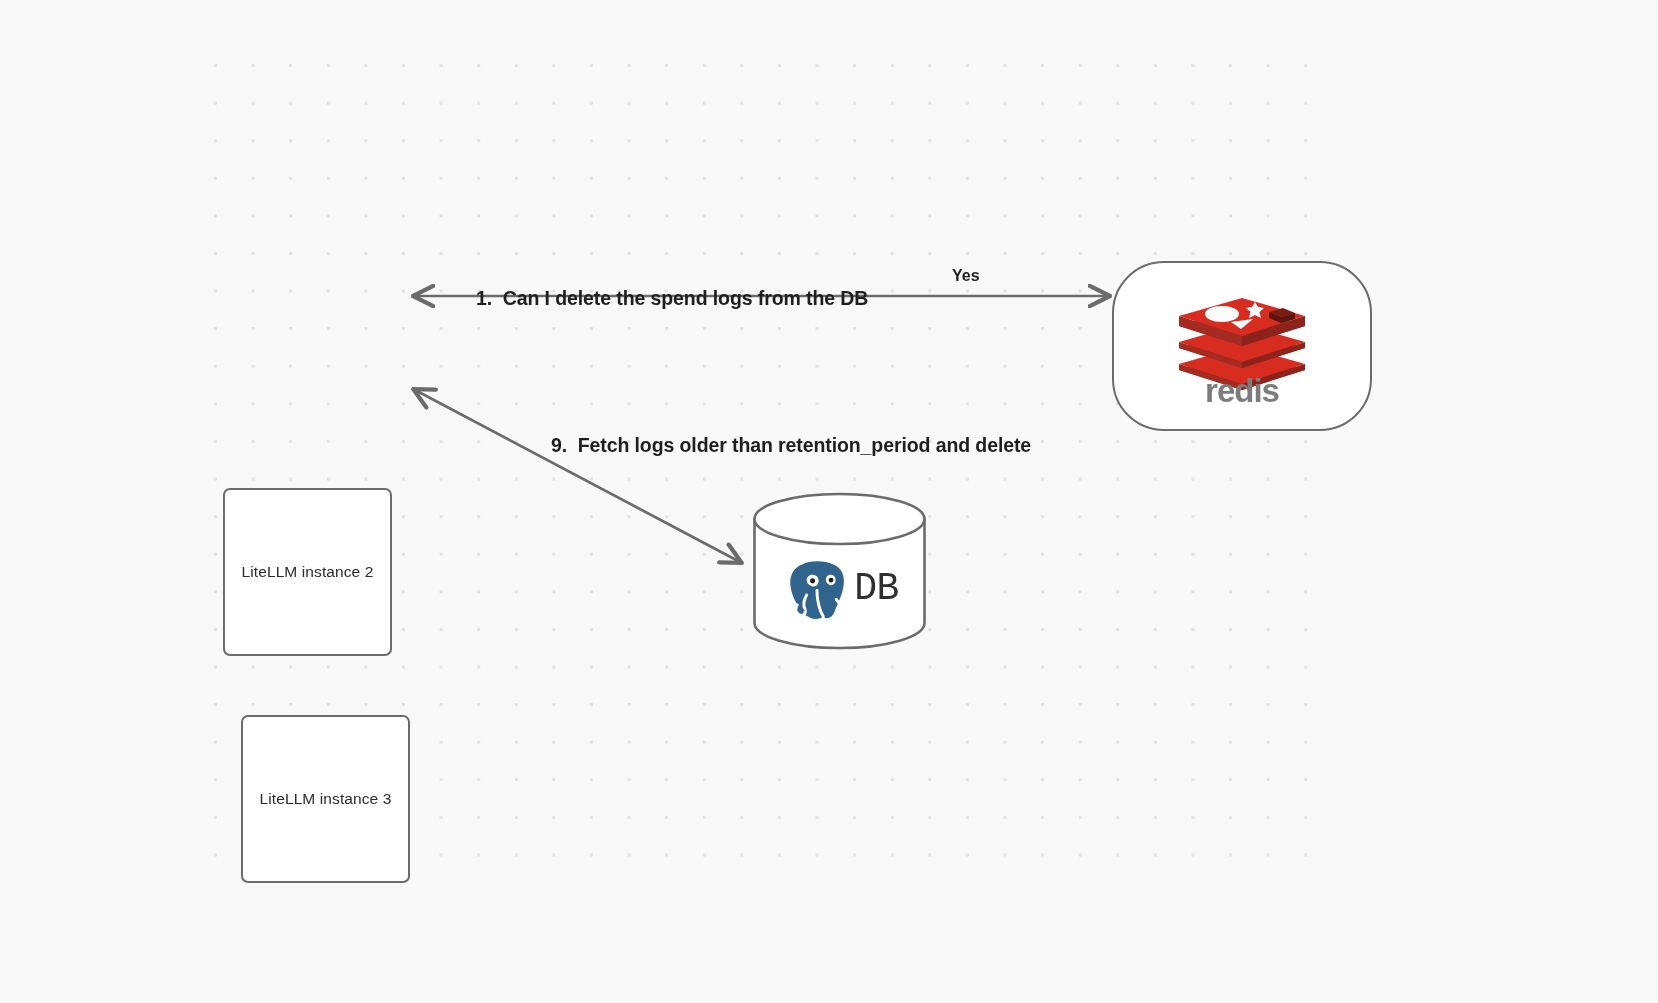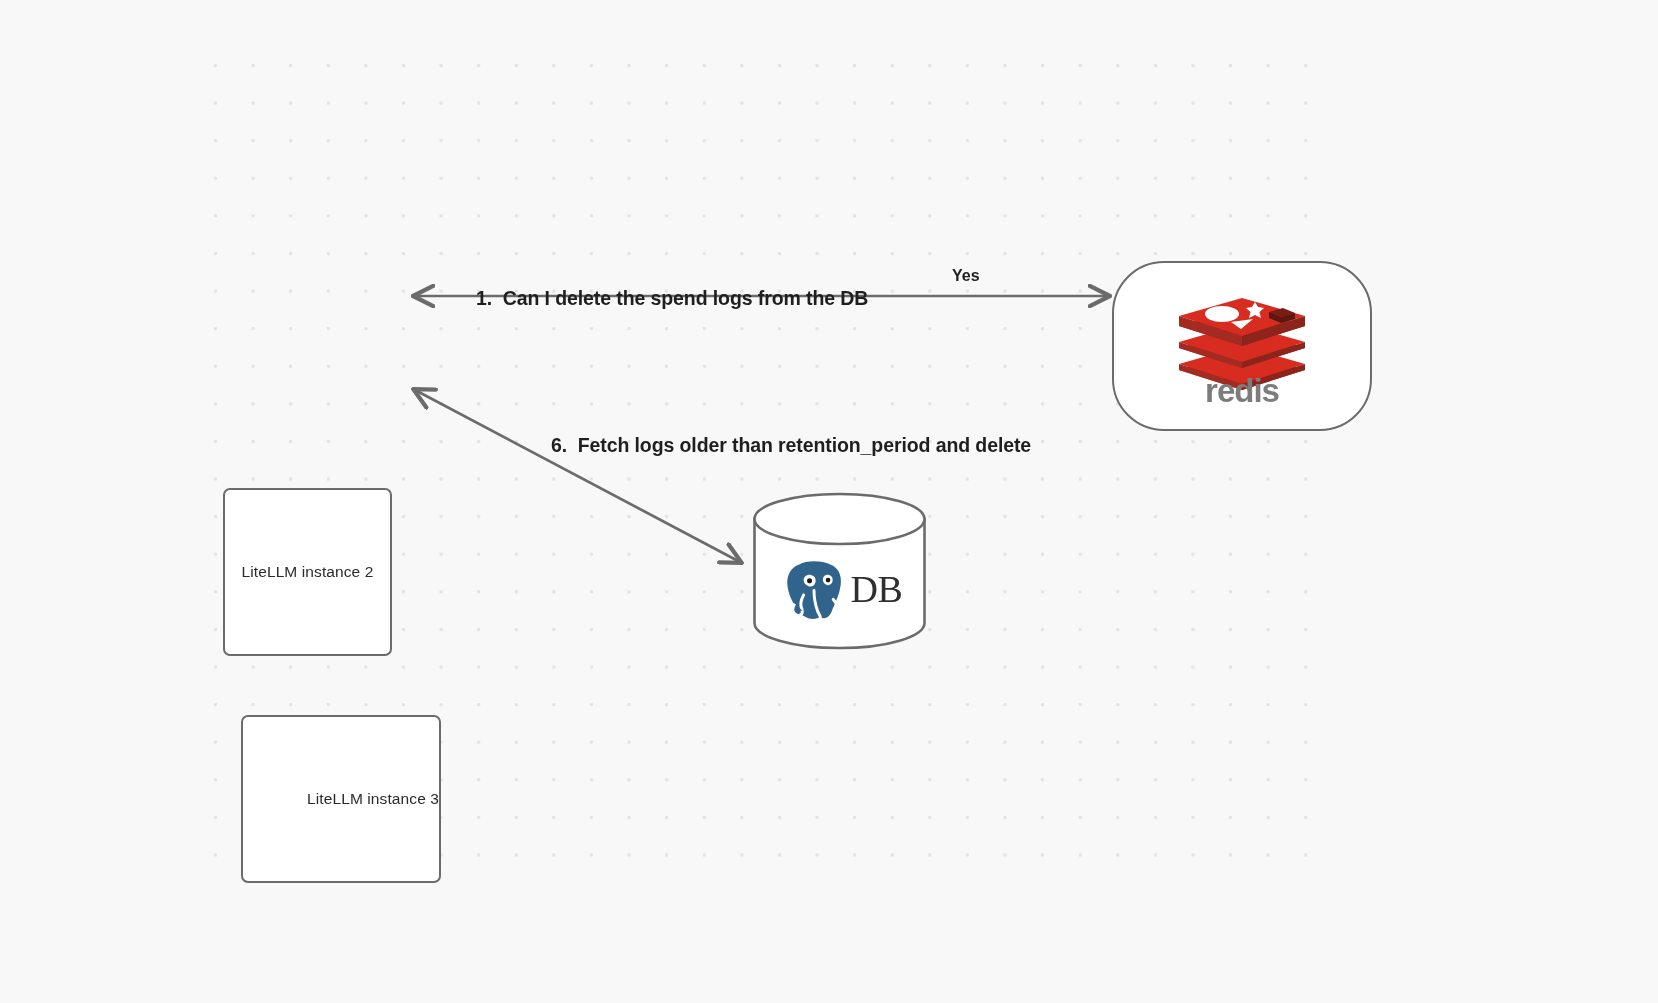--- a/index.html
+++ b/index.html
@@ -47,21 +47,21 @@
   }
   .node-box .node-label {
     font-size: 15.5px;
     color: #2b2b2b;
     font-family: "Liberation Sans", sans-serif;
     letter-spacing: 0.1px;
   }
 
   #node-instance-1 { left: 241px; top: 261px; width: 169px; height: 168px; }
   #node-instance-2 { left: 223px; top: 488px; width: 169px; height: 168px; }
-  #node-instance-3 { left: 241px; top: 715px; width: 200px; height: 168px; justify-content: flex-end; }
+  #node-instance-3 { left: 241px; top: 715px; width: 169px; height: 168px; }
 
   
   #node-redis {
     position: absolute;
     left: 1112px;
     top: 261px;
     width: 260px;
     height: 170px;
     box-sizing: border-box;
     background: #ffffff;
@@ -90,21 +90,21 @@
     height: 90px;
     display: flex;
     align-items: center;
     justify-content: center;
     gap: 2px;
   }
   #pg-elephant { width: 74px; height: 74px; display: block; }
   #db-text {
     font-size: 38px;
     color: #2f2f2f;
-    font-family: Liberation Serif, serif;
+    font-family: Liberation Mono, monospace;
     letter-spacing: -0.5px;
     line-height: 1;
     margin-left: -2px;
   }
 
   
   #edges {
     position: absolute;
     left: 0; top: 0;
     width: 1658px;
@@ -158,21 +158,21 @@
 
     <line x1="415" y1="296" x2="1108" y2="296" stroke="#6b6b6b" stroke-width="2.7" marker-start="url(#arrow-start)" marker-end="url(#arrow-end)"></line>
 
     <line x1="415" y1="390" x2="740" y2="562" stroke="#6b6b6b" stroke-width="2.7" marker-start="url(#arrow-start)" marker-end="url(#arrow-end)"></line>
   </svg>
 
   <div class="edge-label" id="edge-label-1">1.  Can I delete the spend logs from the DB</div>
 
   <div class="edge-label" id="edge-label-1-answer">Yes</div>
 
-  <div class="edge-label" id="edge-label-2">6.  Fetch logs older than retention_period and delete</div>
+  <div class="edge-label" id="edge-label-2">9.  Fetch logs older than retention_period and delete</div>
 
 
   <div class="node-box" id="node-instance-2">
     <span class="node-label">LiteLLM instance 2</span>
   </div>
 
   <div class="node-box" id="node-instance-3">
     <span class="node-label">LiteLLM instance 3</span>
   </div>
 

